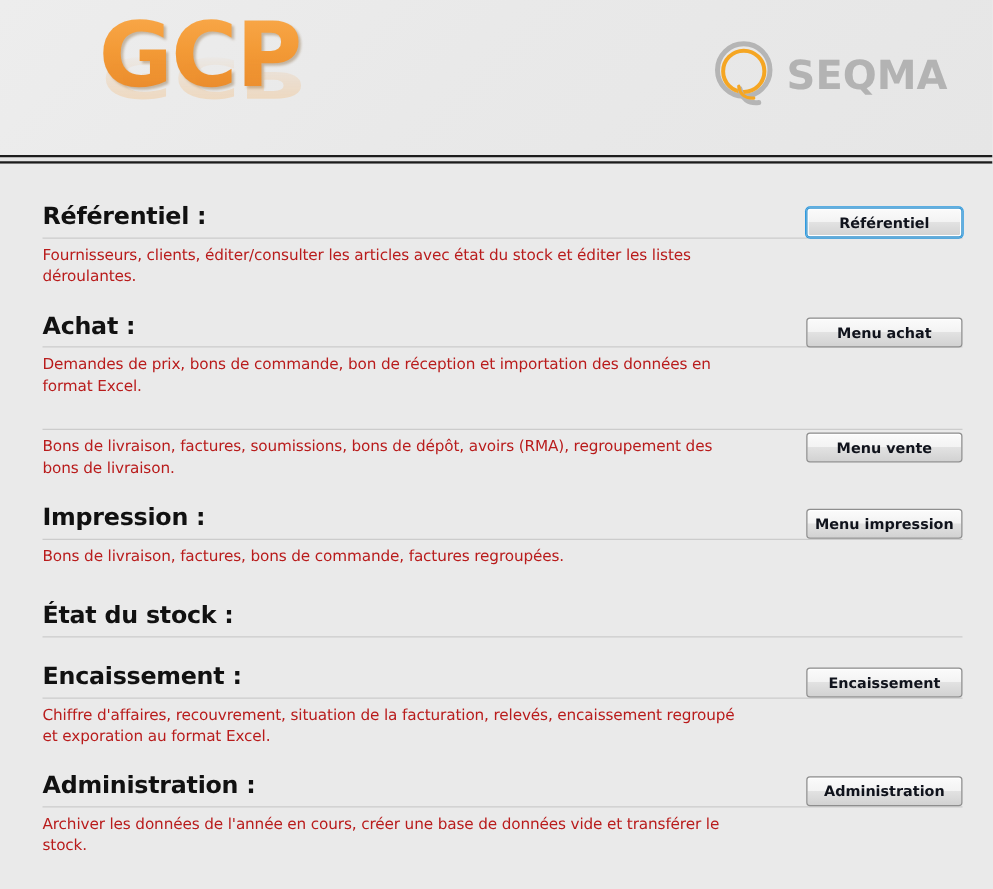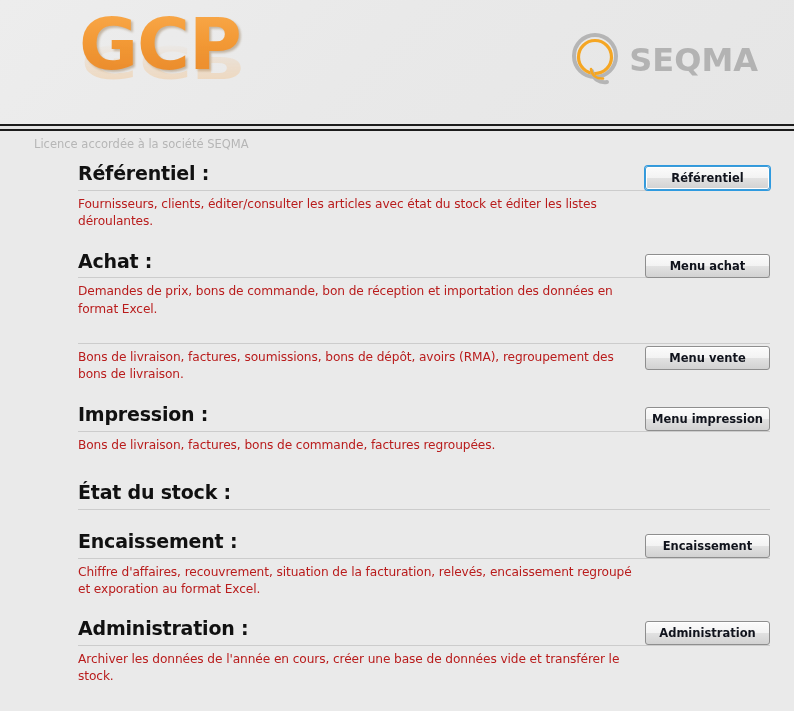--- a/index.html
+++ b/index.html
@@ -103,21 +103,20 @@
     background: #eaeaea;
   }
 
   
   #sections {
     padding: 6px 0 0 0;
   }
   .section {
     position: relative;
     padding: 0 24px 0 34px;
-    margin-left: 44px;
   }
   .sec-head-row {
     display: flex;
     align-items: flex-end;
     justify-content: space-between;
   }
   .sec-title {
     font-size: 19px;
     font-weight: bold;
     color: #111111;
@@ -197,21 +196,20 @@
     <span id="seqma-word">SEQMA</span>
   </div>
 
 </div>
 
 <div id="rule-top"></div>
 <div id="rule-gap"></div>
 <div id="rule-bottom"></div>
 
 <div id="statusbar">
-  <span>Licence accordée à la société SEQMA</span>
 </div>
 
 <div id="sections">
 
   <div class="section">
     <div class="sec-head-row">
       <div class="sec-title">Référentiel :</div>
     </div>
     <div class="sec-rule"></div>
     <div class="sec-desc">Fournisseurs, clients, éditer/consulter les articles avec état du stock et éditer les listes déroulantes.</div>

